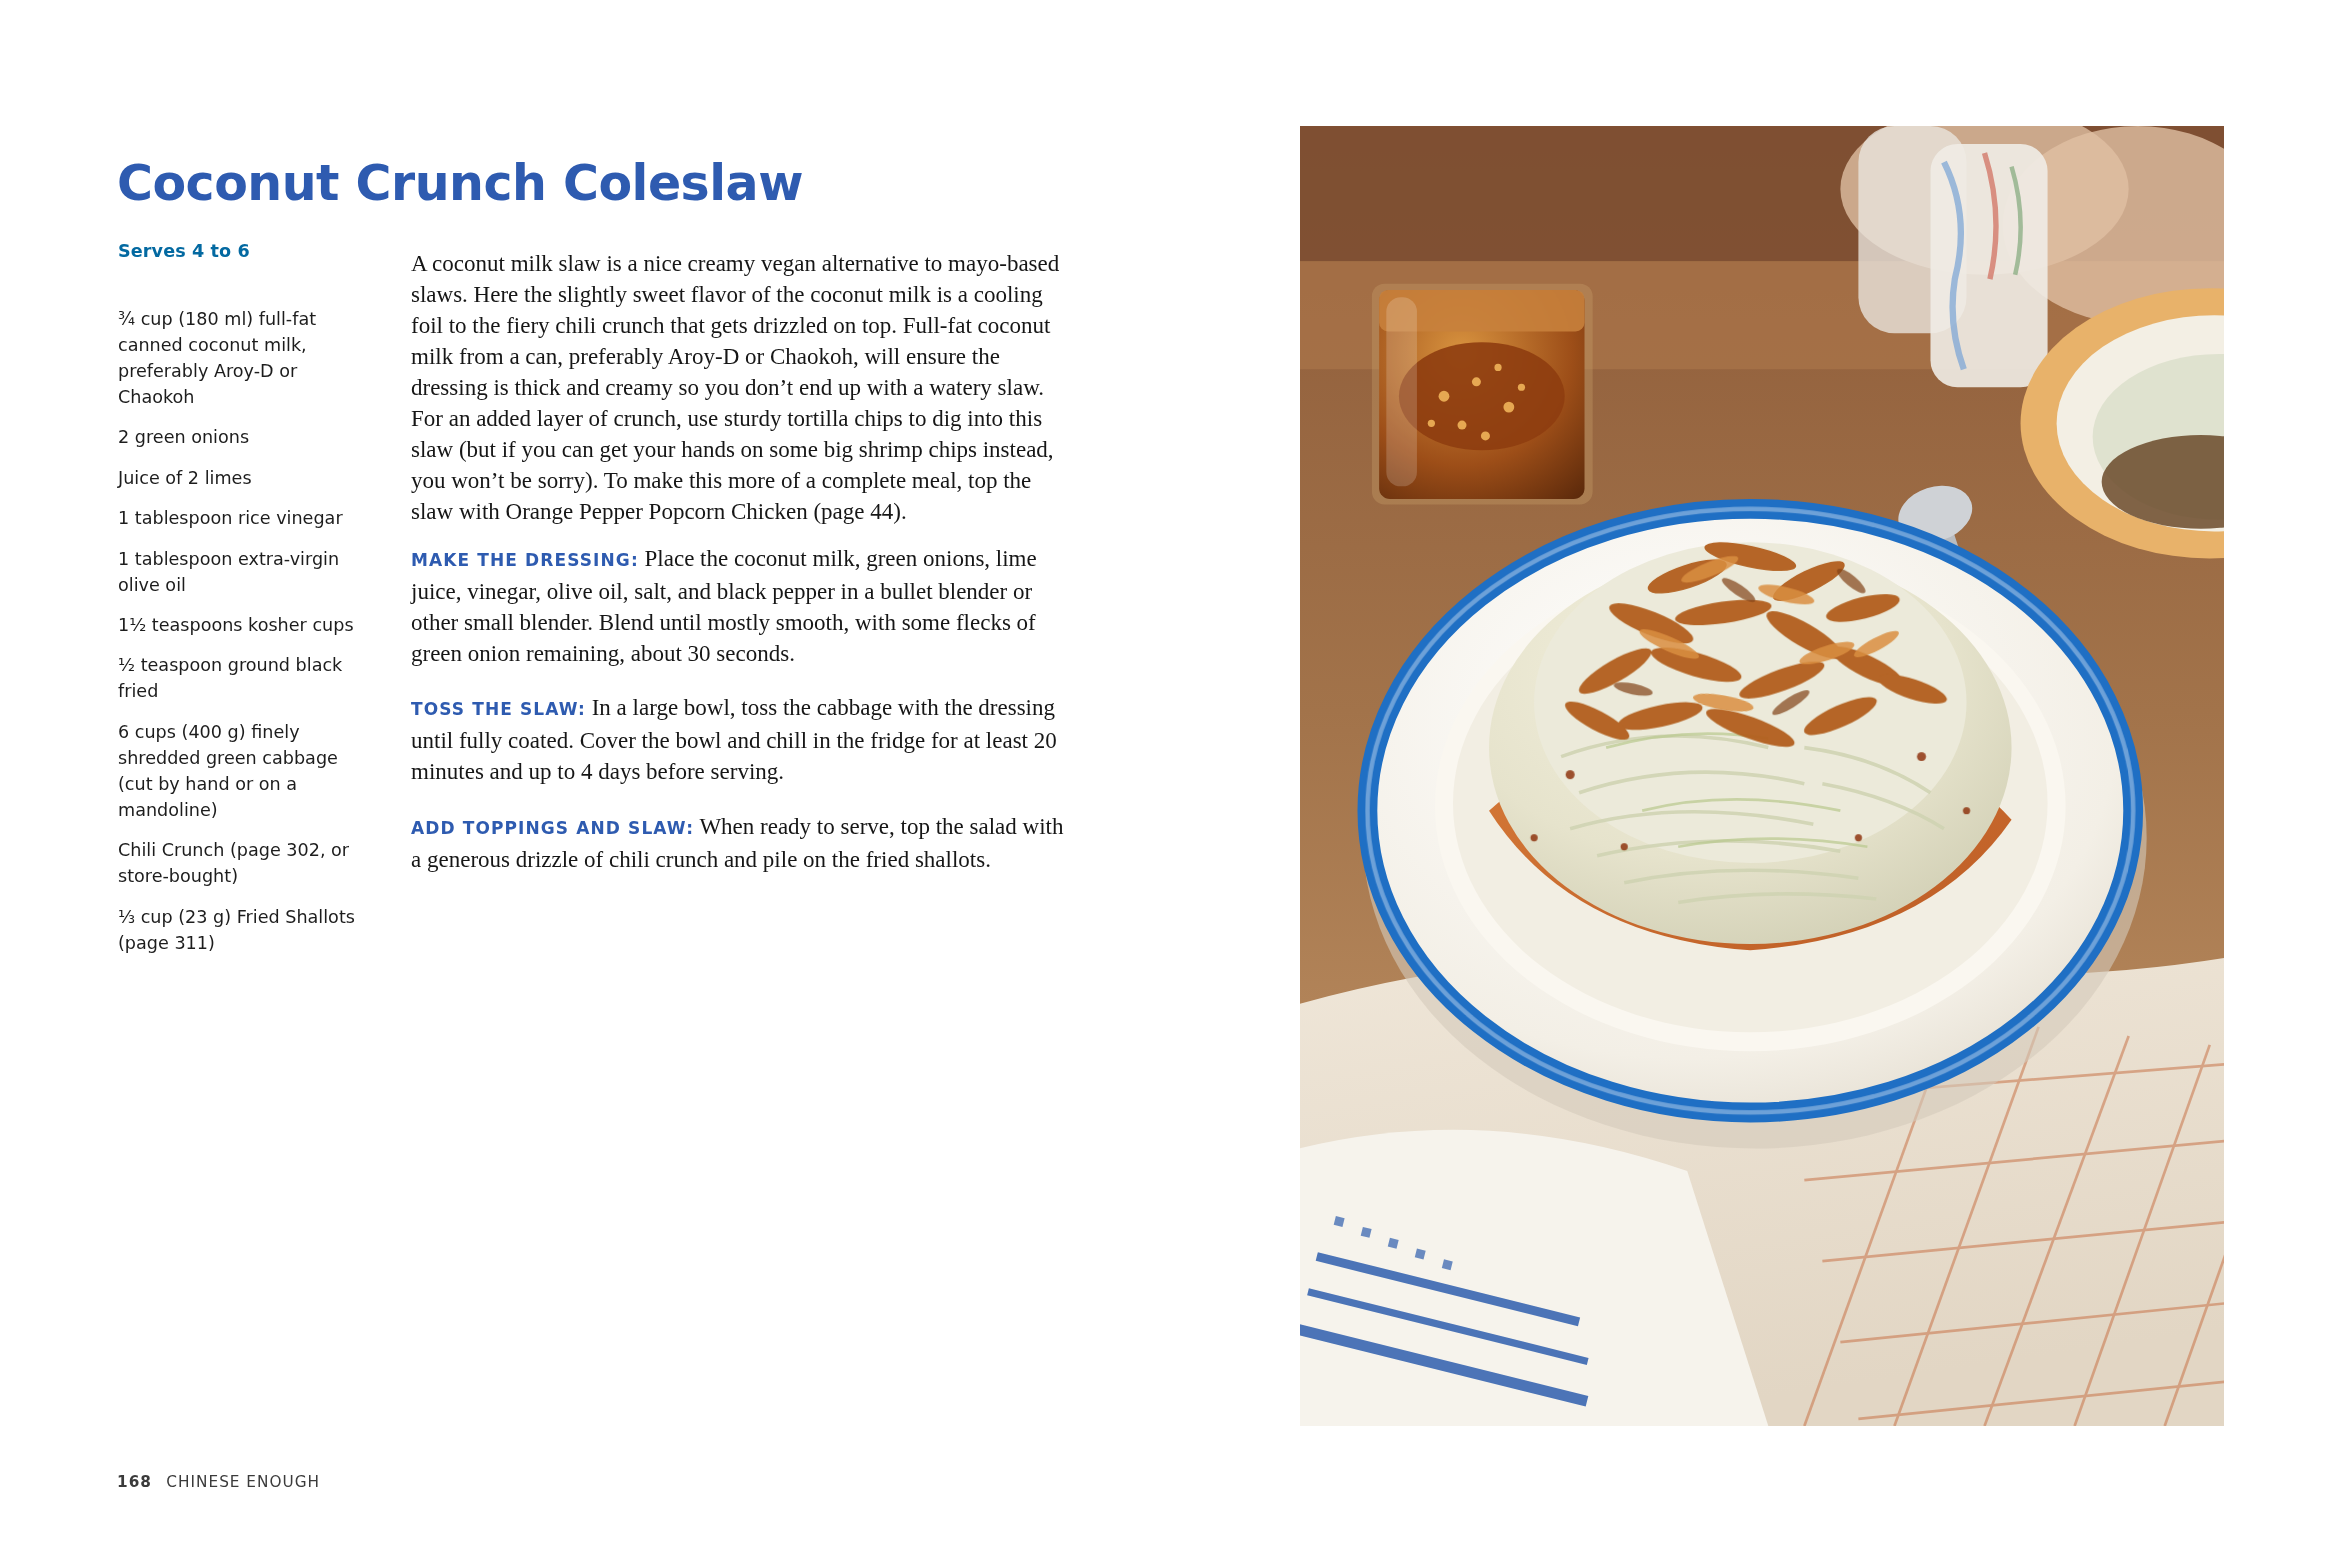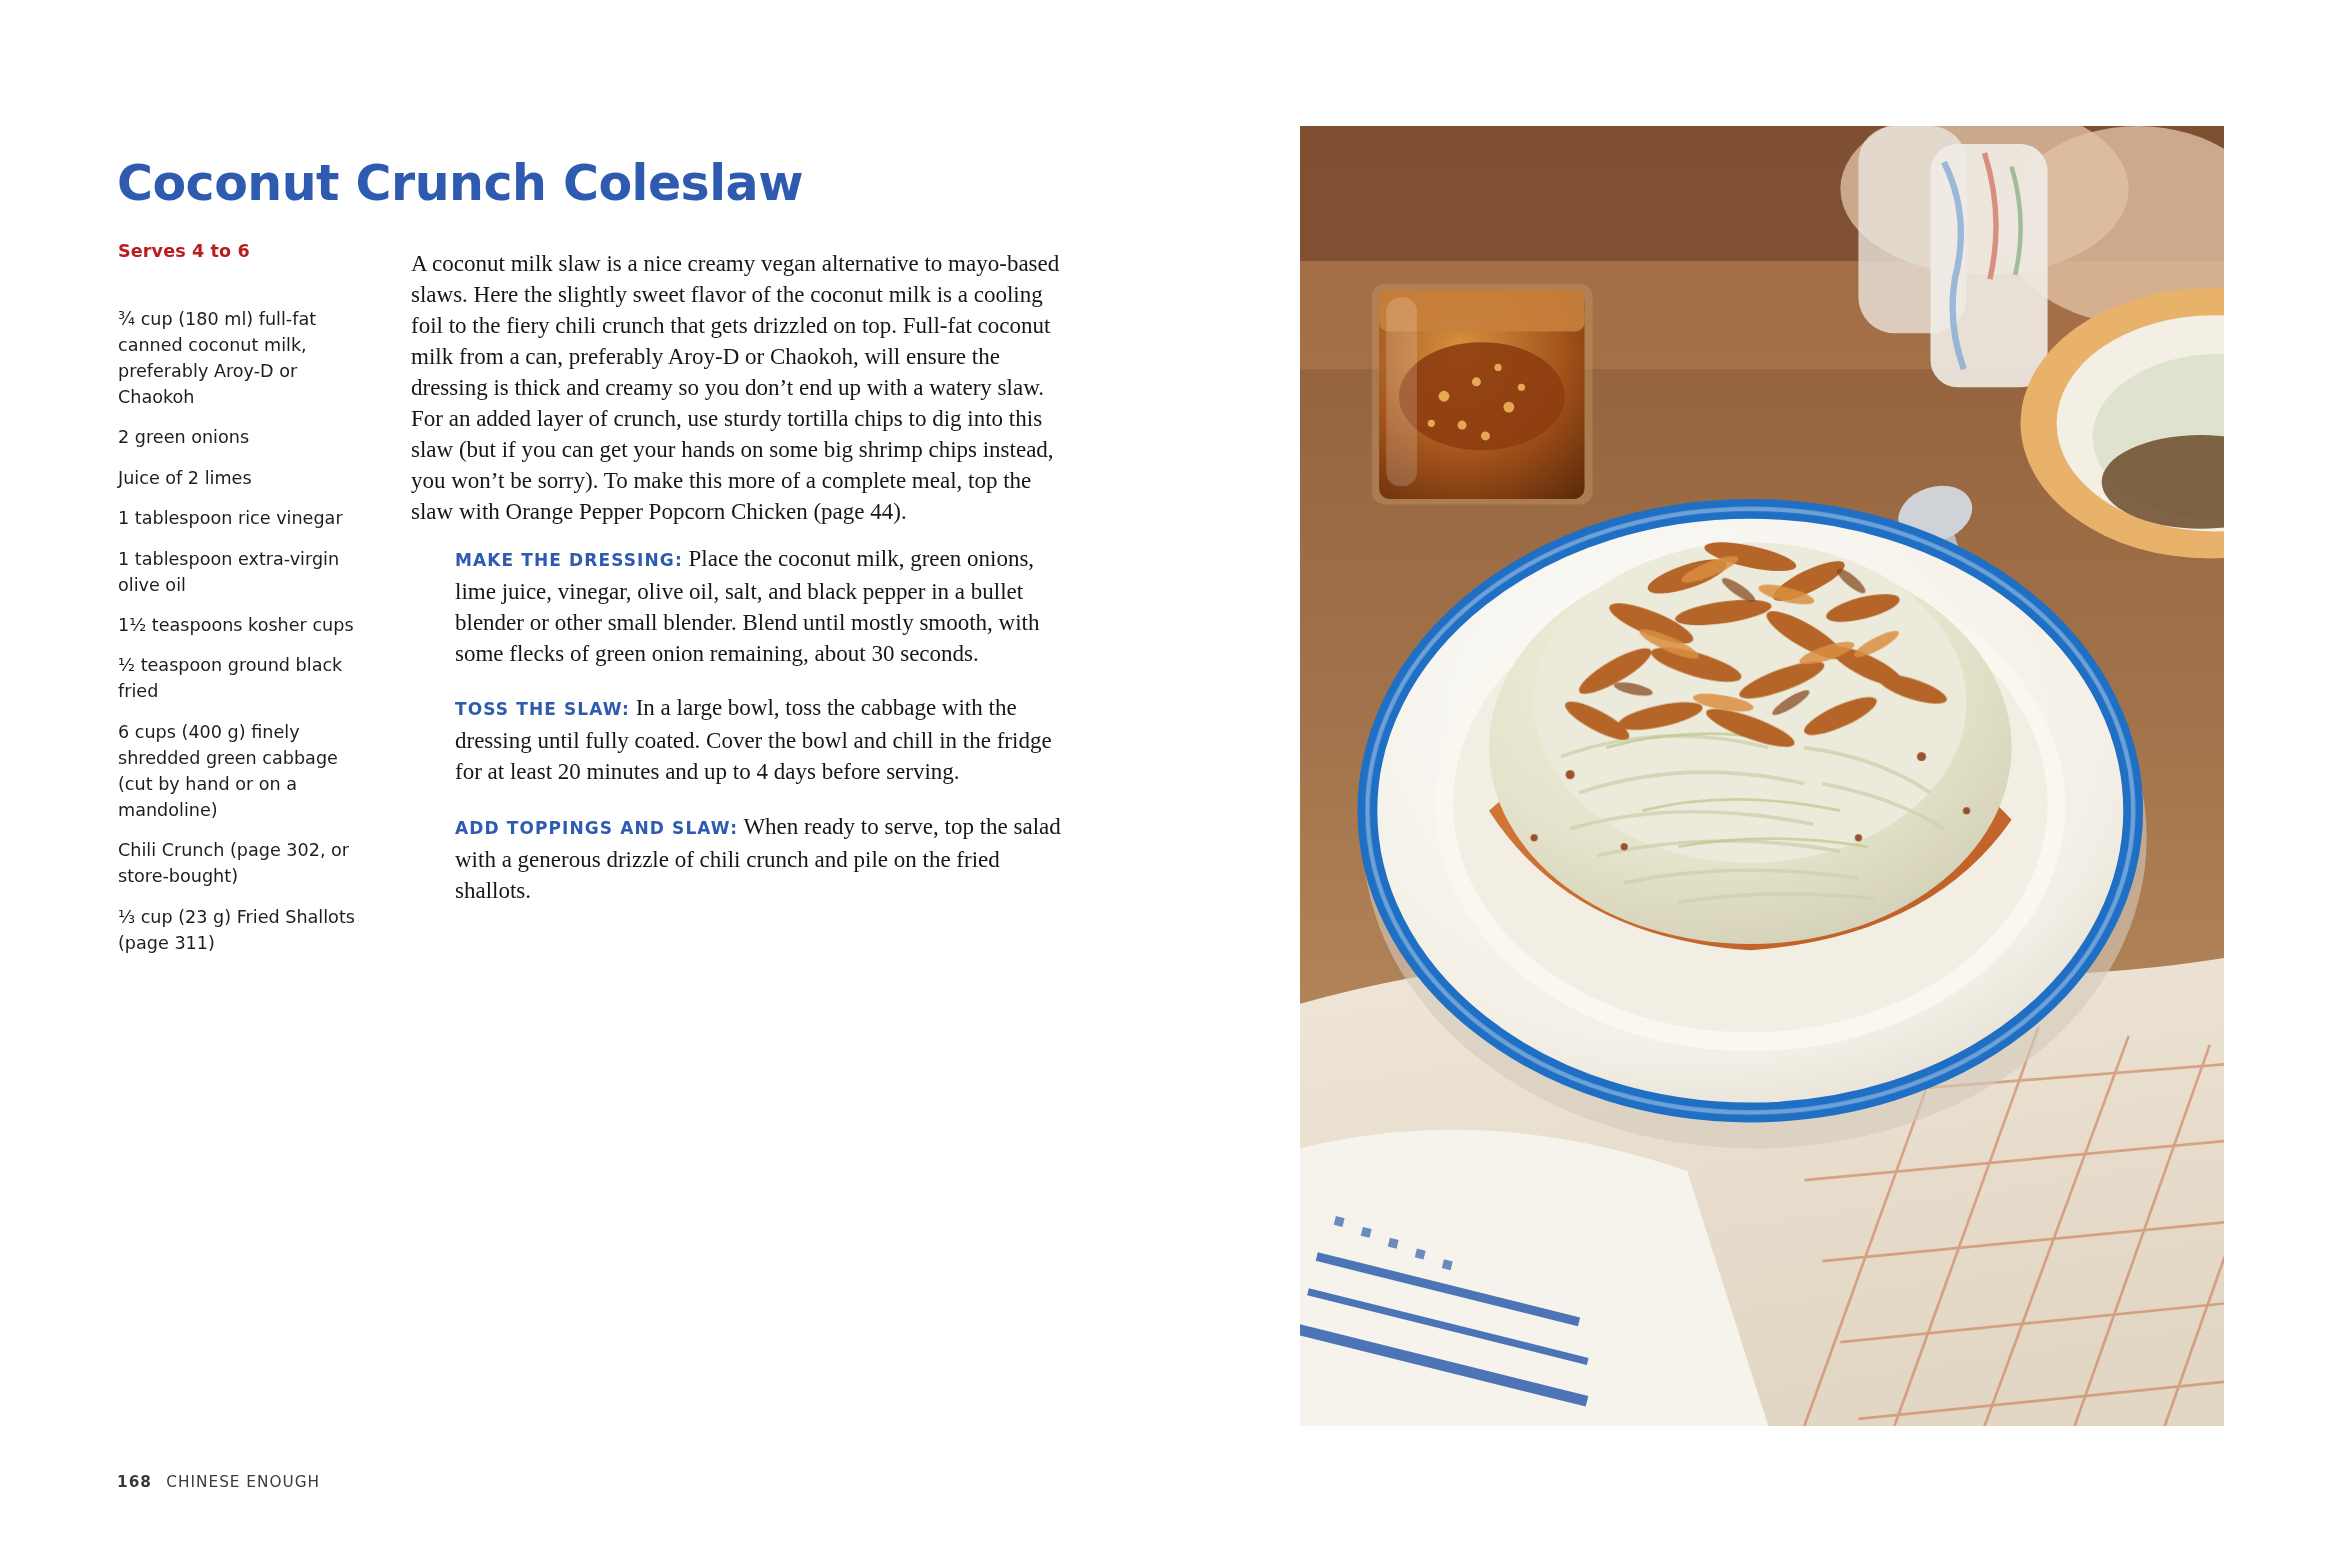--- a/index.html
+++ b/index.html
@@ -38,21 +38,21 @@
   }
 
   .serves {
     position: absolute;
     left: 118px;
     top: 241px;
     font-family: "DejaVu Sans", sans-serif;
     font-weight: 700;
     font-size: 17.6px;
     letter-spacing: 0.1px;
-    color: #b91c1c;
+    color: #0369a1;
   }
 
   .ingredients {
     position: absolute;
     left: 118px;
     top: 306px;
     width: 257px;
     font-family: "DejaVu Sans", sans-serif;
     font-size: 17.6px;
     line-height: 26px;
@@ -74,21 +74,20 @@
     text-align: left;
   }
   .body-col p {
     margin: 0;
   }
   .body-col .intro {
     margin-bottom: 16px;
   }
   .body-col .step {
     margin-bottom: 23.4px;
-    margin-left: 44px;
   }
   .step-label {
     font-family: "DejaVu Sans", sans-serif;
     font-weight: 700;
     font-size: 17px;
     letter-spacing: 1.1px;
     color: #2e5bb0;
   }
 
   

